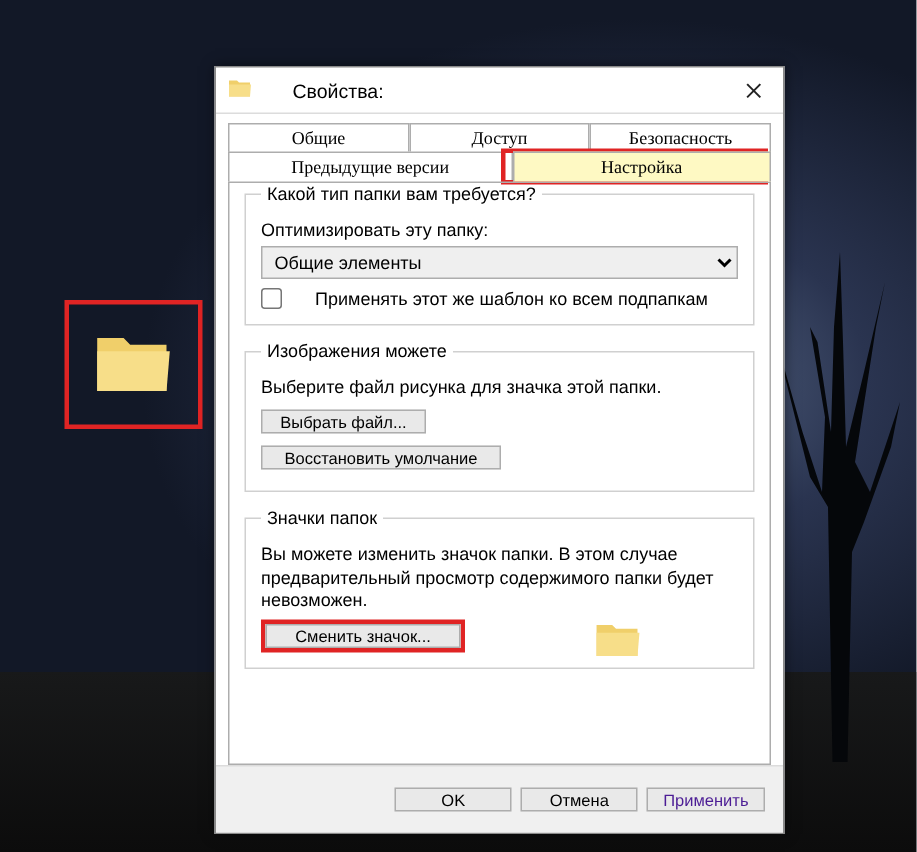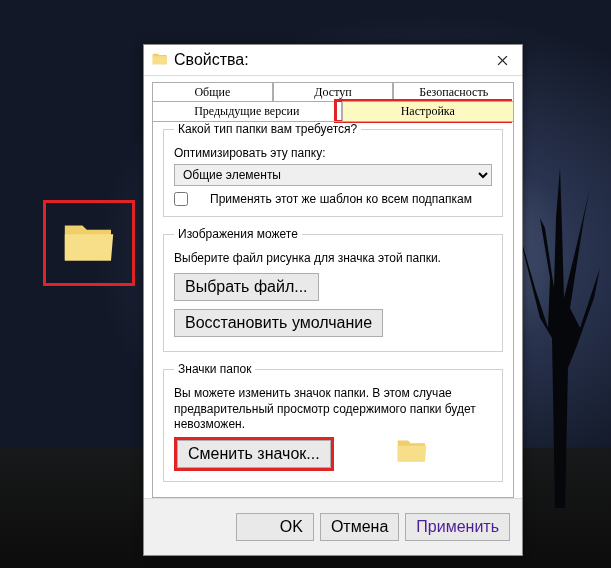--- a/index.html
+++ b/index.html
@@ -69,22 +69,23 @@
     display: flex;
     align-items: center;
     padding: 0 0 0 8px;
     border-bottom: 1px solid #dcdcdc;
   }
   .titlebar .icon-slot {
     width: 16px; height: 16px; margin-right: 6px;
   }
   .titlebar .title-text {
     flex: 1;
-    font-size: 16px;
+    font-size: 13px;
     color: #000;
+    margin-left: 21px;
   }
   .titlebar .close {
     width: 40px;
     height: 30px;
     display: flex;
     align-items: center;
     justify-content: center;
     font-size: 14px;
     color: #222;
   }
@@ -156,24 +157,24 @@
     margin-top: 6px;
     display: flex;
     align-items: center;
     gap: 22px;
   }
   .checkbox-row input[type=checkbox] {
     width: 14px; height: 14px;
     margin: 0;
   }
   .btn {
-    font-size: 16px;
+    font-size: 11px;
     padding: 2px 10px;
     min-width: 110px;
-    height: 28px;
+    height: 16px;
     background: #e9e9e9;
     border: 1px solid #adadad;
     cursor: pointer;
     margin: 4px 0;
   }
 
   .btn-wrap-highlight {
     border: 3px solid #e02424;
     display: inline-block;
     padding: 0;
@@ -188,21 +189,21 @@
   }
 
   .button-bar {
     display: flex;
     justify-content: flex-end;
     gap: 6px;
     padding: 10px 12px;
     border-top: 1px solid #dcdcdc;
     background: #f0f0f0;
   }
-  .button-bar .btn { min-width: 78px; text-align: right; }
+  .button-bar .btn { min-width: 78px; }
   .btn.disabled { color: #4c1d95; }
 
   .folder-svg { display: block; }
 </style>
 </head>
 <body>
 
 <div class="desktop">
   <div class="ground"></div>
   <div class="tree">

